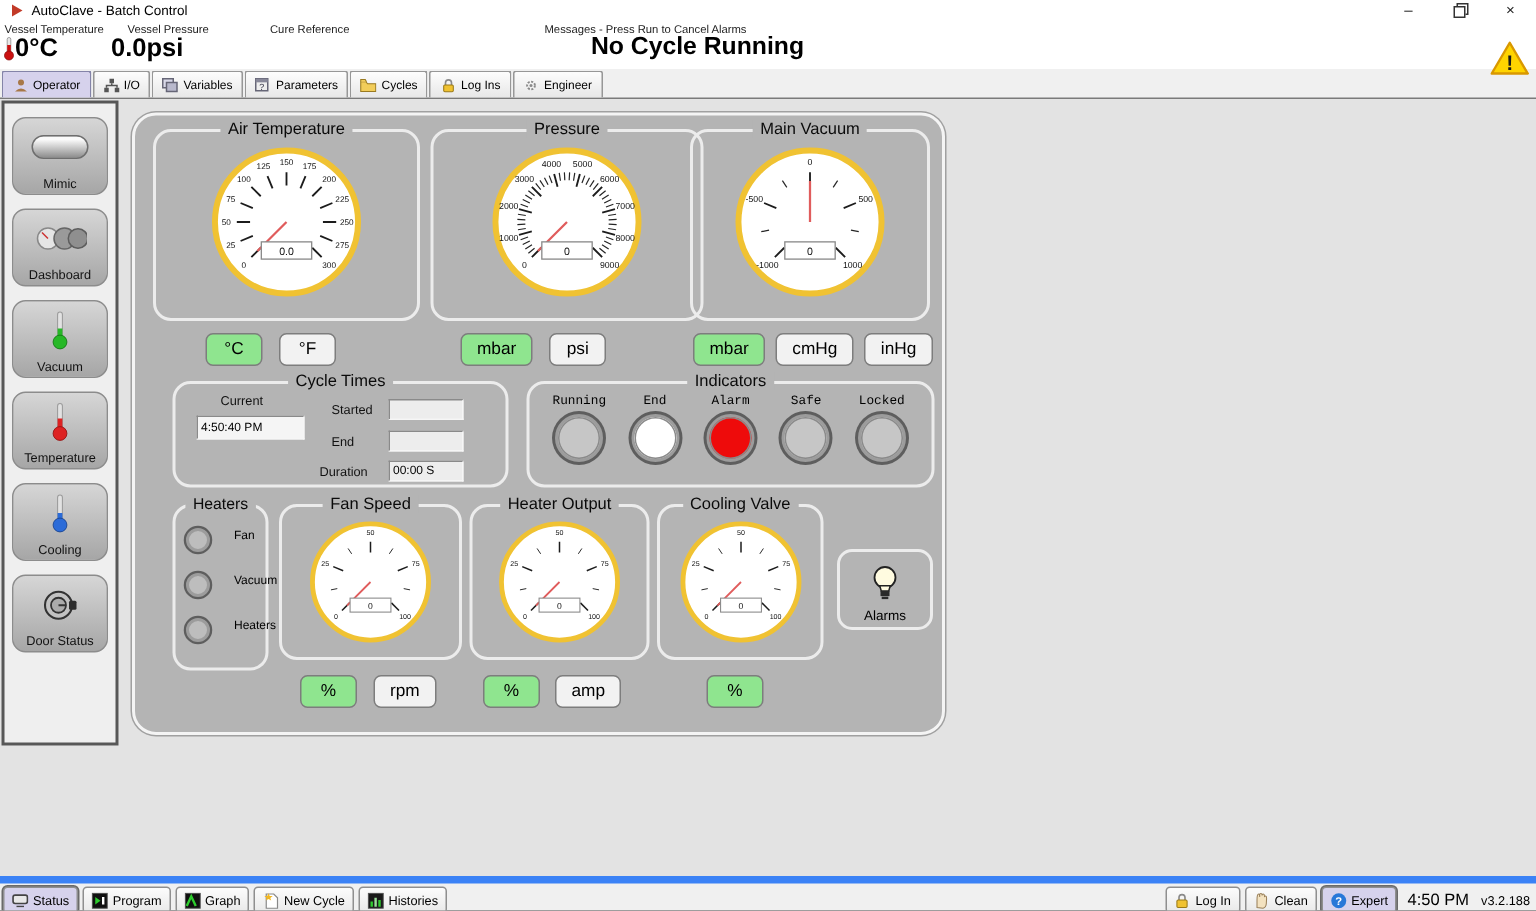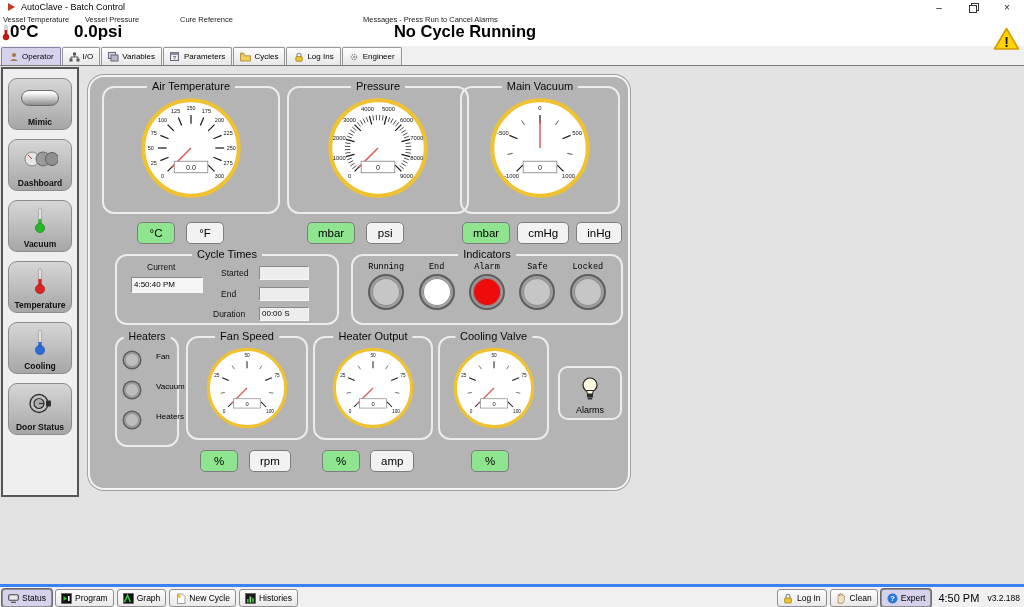--- a/index.html
+++ b/index.html
@@ -36,21 +36,21 @@
   .ticon{display:inline-flex;width:11px;height:11px;align-items:center;justify-content:center;}
 
   
   .sidebar{position:absolute;left:1px;top:67px;width:78px;height:430px;background:#efefef;
            border:2px solid #575757;display:flex;flex-direction:column;align-items:center;
            padding-top:9px;gap:9px;}
   .side-btn{width:64px;height:52px;border:1px solid #8c8c8c;border-radius:9px;
             background:linear-gradient(#d6d6d6,#a6a6a6);display:flex;flex-direction:column;
             align-items:center;justify-content:flex-end;padding-bottom:2px;}
   .side-ic{flex:1;display:flex;align-items:center;justify-content:center;}
-  .side-label{font-size:8.5px;color:#111;white-space:nowrap;font-weight:bold;}
+  .side-label{font-size:8.5px;color:#111;white-space:nowrap;}
   .tank{width:38px;height:16px;border-radius:8px;background:linear-gradient(#fafafa 15%,#8d8d8d);
         border:1px solid #6e6e6e;}
 
   .main-panel{position:absolute;left:88px;top:75px;width:542px;height:415px;background:#b4b4b4;
               border:2px solid #f4f4f4;border-radius:16px;box-shadow:0 0 0 1px #a0a0a0;}
   .gbox{position:absolute;border:2px solid #ececec;border-radius:12px;}
   .gbox-title{position:absolute;top:-8px;left:50%;transform:translateX(-50%);background:#b4b4b4;
               padding:0 5px;font-size:11px;white-space:nowrap;color:#0a0a0a;}
   .gauge-svg{display:block;margin:7px auto 0;}
 
@@ -86,21 +86,21 @@
   .motor-label{font-size:8px;white-space:nowrap;}
 
   .light-btn{position:absolute;left:468px;top:289px;width:64px;height:54px;border:2px solid #ececec;
              border-radius:10px;display:flex;flex-direction:column;align-items:center;
              justify-content:flex-end;padding-bottom:3px;}
   .light-btn .side-ic{padding-top:4px;}
   .light-label{font-size:9px;}
 
   
   .bottombar{position:absolute;left:0;top:584px;width:1024px;height:23px;background:#f0f0f0;
-             border-top:3px solid #3b82f6;}
+             border-top:5px solid #3b82f6;}
   .bb-left{position:absolute;left:2px;top:2px;display:flex;gap:3px;}
   .bb-right{position:absolute;right:4px;top:2px;display:flex;align-items:center;gap:3px;}
   .bbtn{height:18px;display:flex;align-items:center;gap:3px;padding:0 5px;font-size:8.5px;
         background:linear-gradient(#fcfcfc,#e9e9e9);border:1px solid #8f8f8f;border-radius:3px;
         white-space:nowrap;}
   .bbtn.sel{background:#d6d2ec;box-shadow:0 0 0 1px #6a6a6a;}
   .bicon{display:inline-flex;width:11px;height:11px;align-items:center;justify-content:center;}
   .bb-time{font-size:11px;margin-left:4px;}
   .bb-ver{font-size:8.5px;margin-left:5px;}
 </style>

